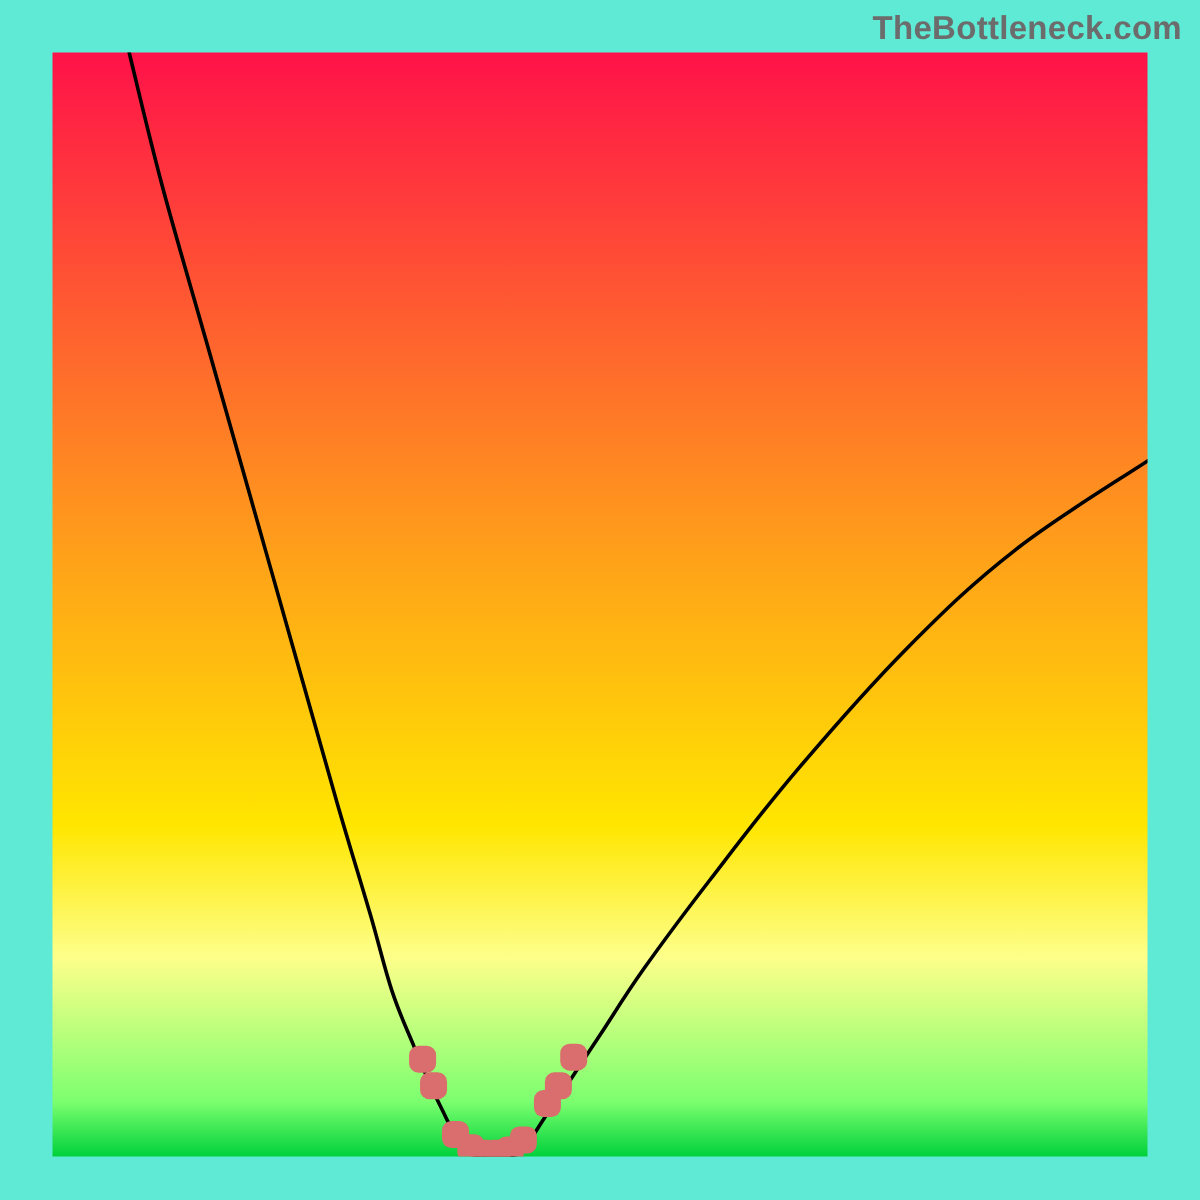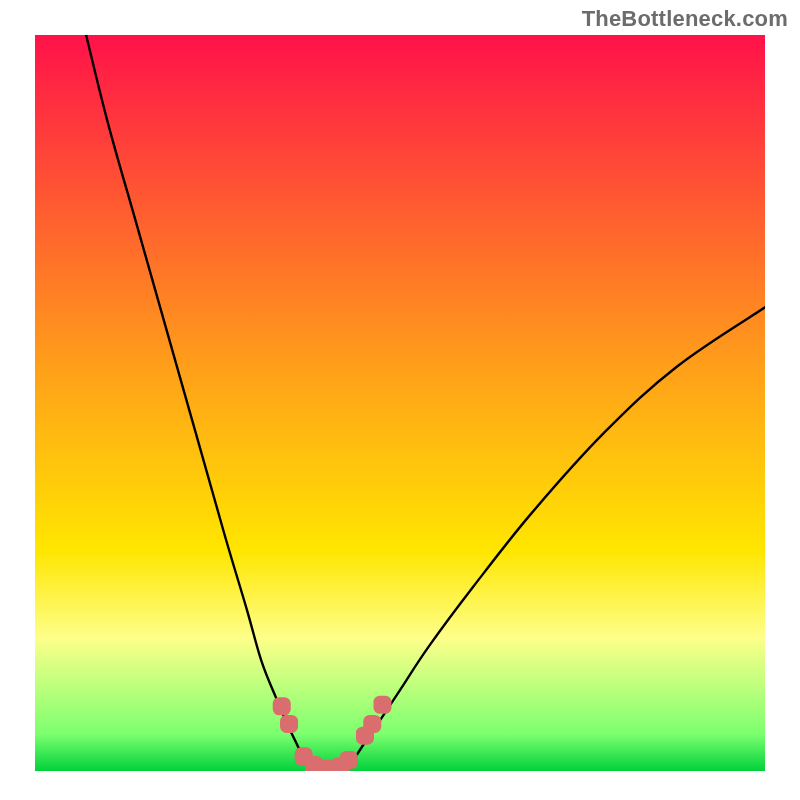--- a/index.html
+++ b/index.html
@@ -9,21 +9,21 @@
     height: 800px;
     background: #000;
     overflow: hidden;
   }
   .frame {
     position: absolute;
     left: 0;
     top: 0;
     width: 800px;
     height: 800px;
-    background: #ffffff;
+    background: #5eead4;
     text-decoration: underline;
   }
   .watermark {
     position: absolute;
     top: 6px;
     right: 12px;
     font-family: Arial, Helvetica, sans-serif;
     font-size: 22px;
     font-weight: 600;
     color: #6c6c6c;

